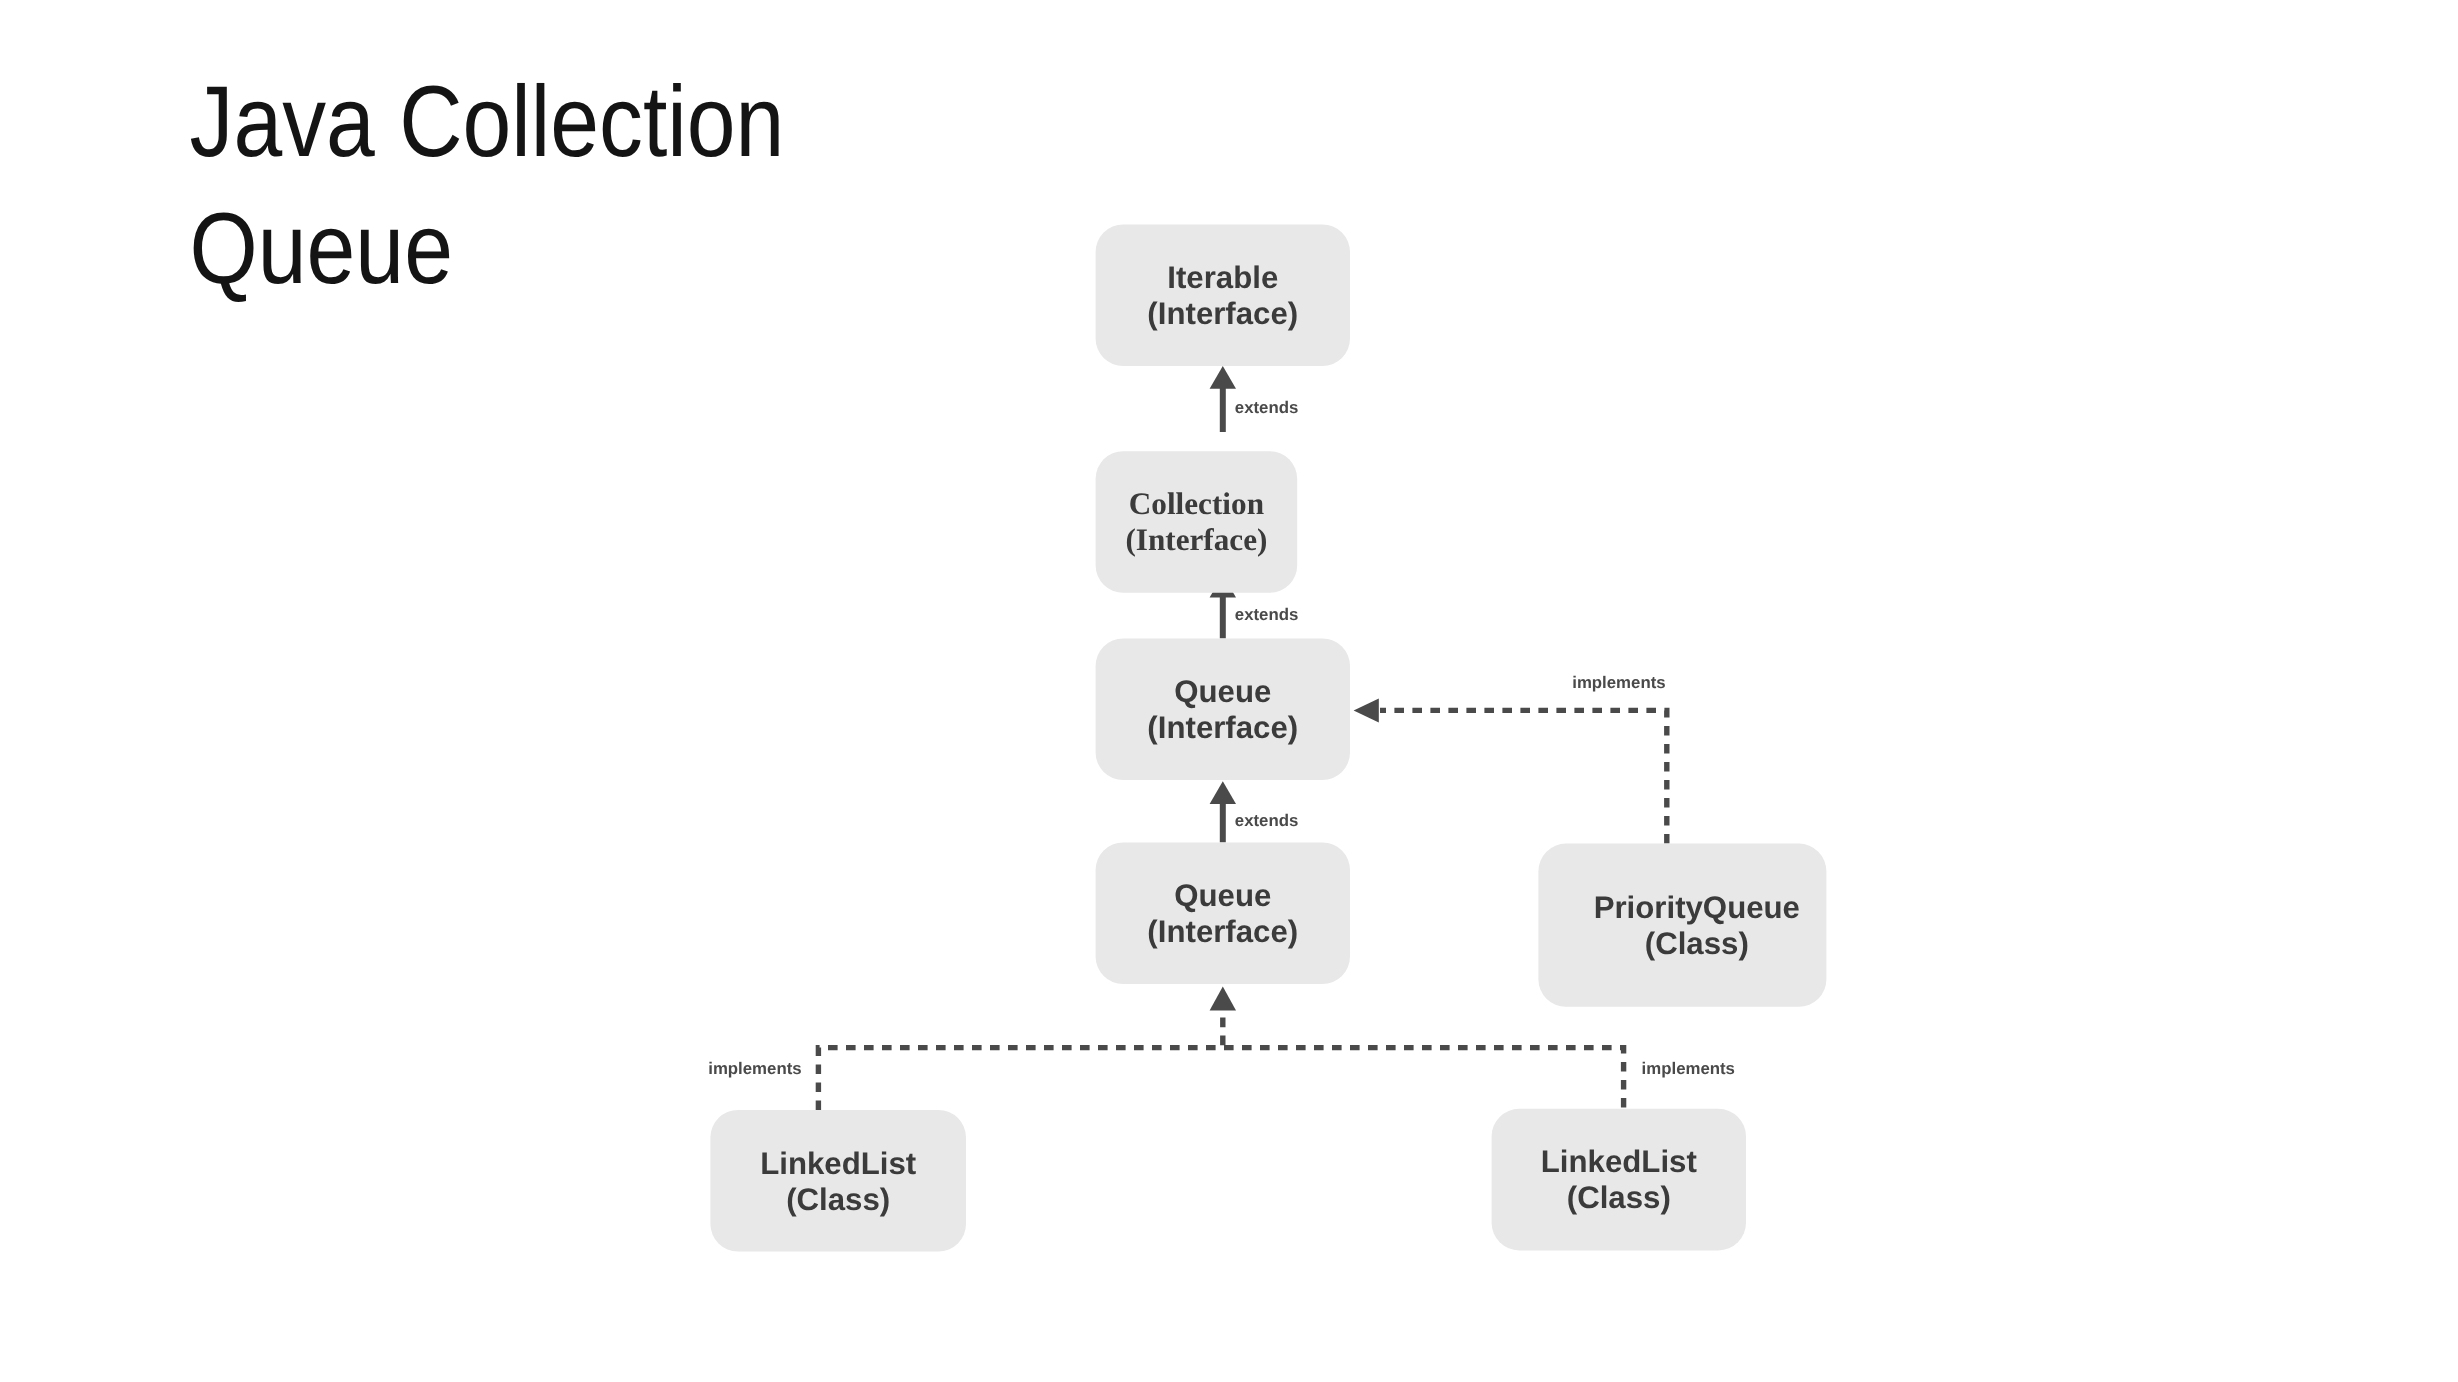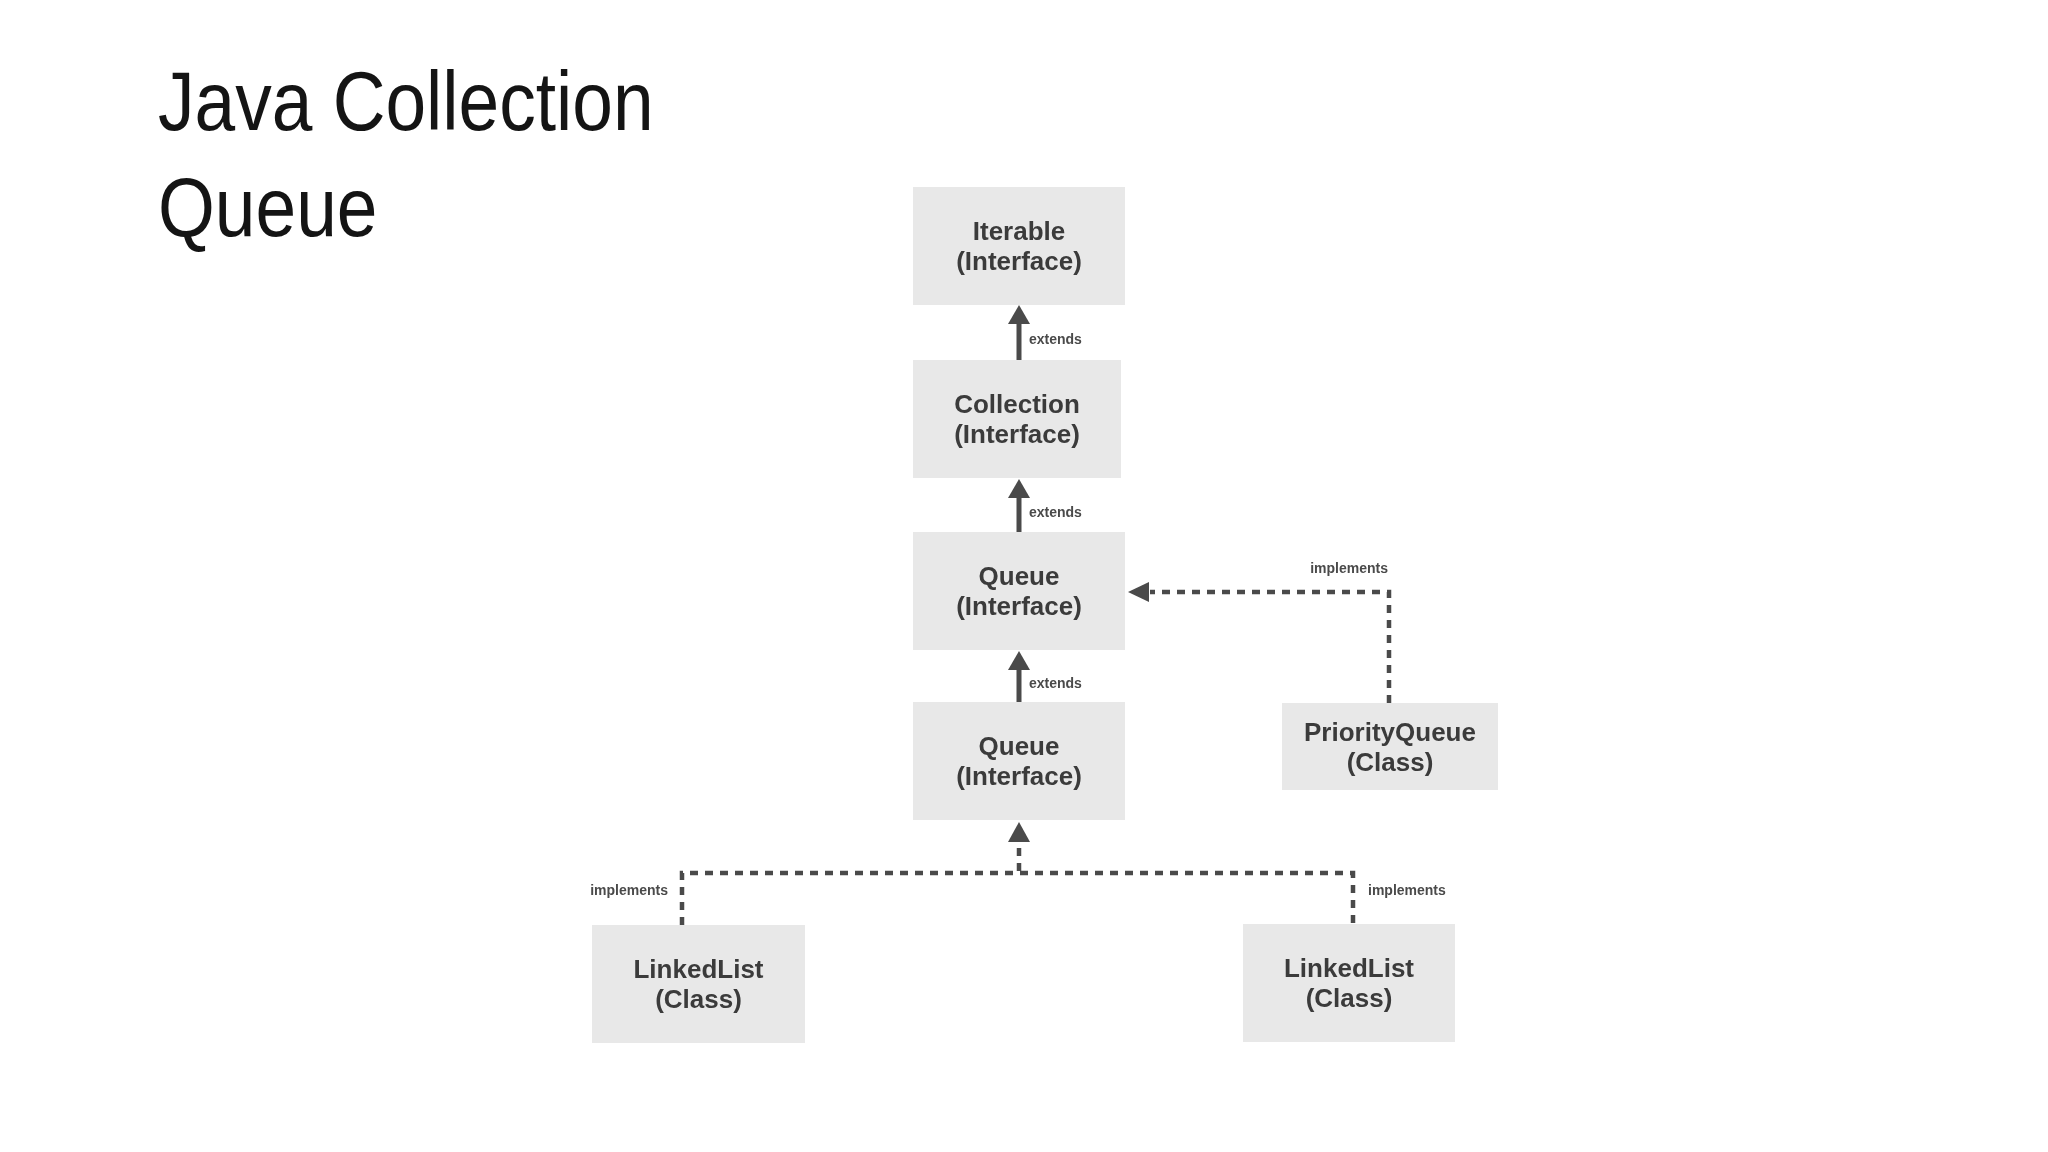--- a/index.html
+++ b/index.html
@@ -32,20 +32,21 @@
     background: var(--node-fill, #e8e8e8);
     color: var(--node-text, #3b3b3b);
     display: flex;
     flex-direction: column;
     align-items: center;
     justify-content: center;
     text-align: right;
     font-size: 26px;
     line-height: 30px;
     font-weight: 600;
+    border-radius: 23px;
   }
   .connectors {
     position: absolute;
     left: 0;
     top: 0;
   }
   .connectors line,
   .connectors path {
     fill: none;
     stroke: var(--connector, #4a4a4a);
@@ -101,36 +102,36 @@
       <line x1="1019" y1="871" x2="1019" y2="844"></line>
       <polygon points="1019,822 1008,842 1030,842"></polygon>
     </g>
   </svg>
 
   <div class="node" style="left:913px; top:187px; width:212px; height:118px;">
     <div>Iterable</div>
     <div>(Interface)</div>
   </div>
 
-  <div class="node" style="left:913px; top:360px; width:208px; height:118px;">
+  <div class="node" style="left:913px; top:376px; width:168px; height:118px;font-family:Liberation Serif, serif;">
     <div>Collection</div>
     <div>(Interface)</div>
   </div>
 
   <div class="node" style="left:913px; top:532px; width:212px; height:118px;">
     <div>Queue</div>
     <div>(Interface)</div>
   </div>
 
   <div class="node" style="left:913px; top:702px; width:212px; height:118px;">
     <div>Queue</div>
     <div>(Interface)</div>
   </div>
 
-  <div class="node" style="left:1282px; top:703px; width:216px; height:87px;">
+  <div class="node" style="left:1282px; top:703px; width:216px; height:136px;padding-left:24px;">
     <div>PriorityQueue</div>
     <div>(Class)</div>
   </div>
 
   <div class="node" style="left:592px; top:925px; width:213px; height:118px;">
     <div>LinkedList</div>
     <div>(Class)</div>
   </div>
 
   <div class="node" style="left:1243px; top:924px; width:212px; height:118px;">

